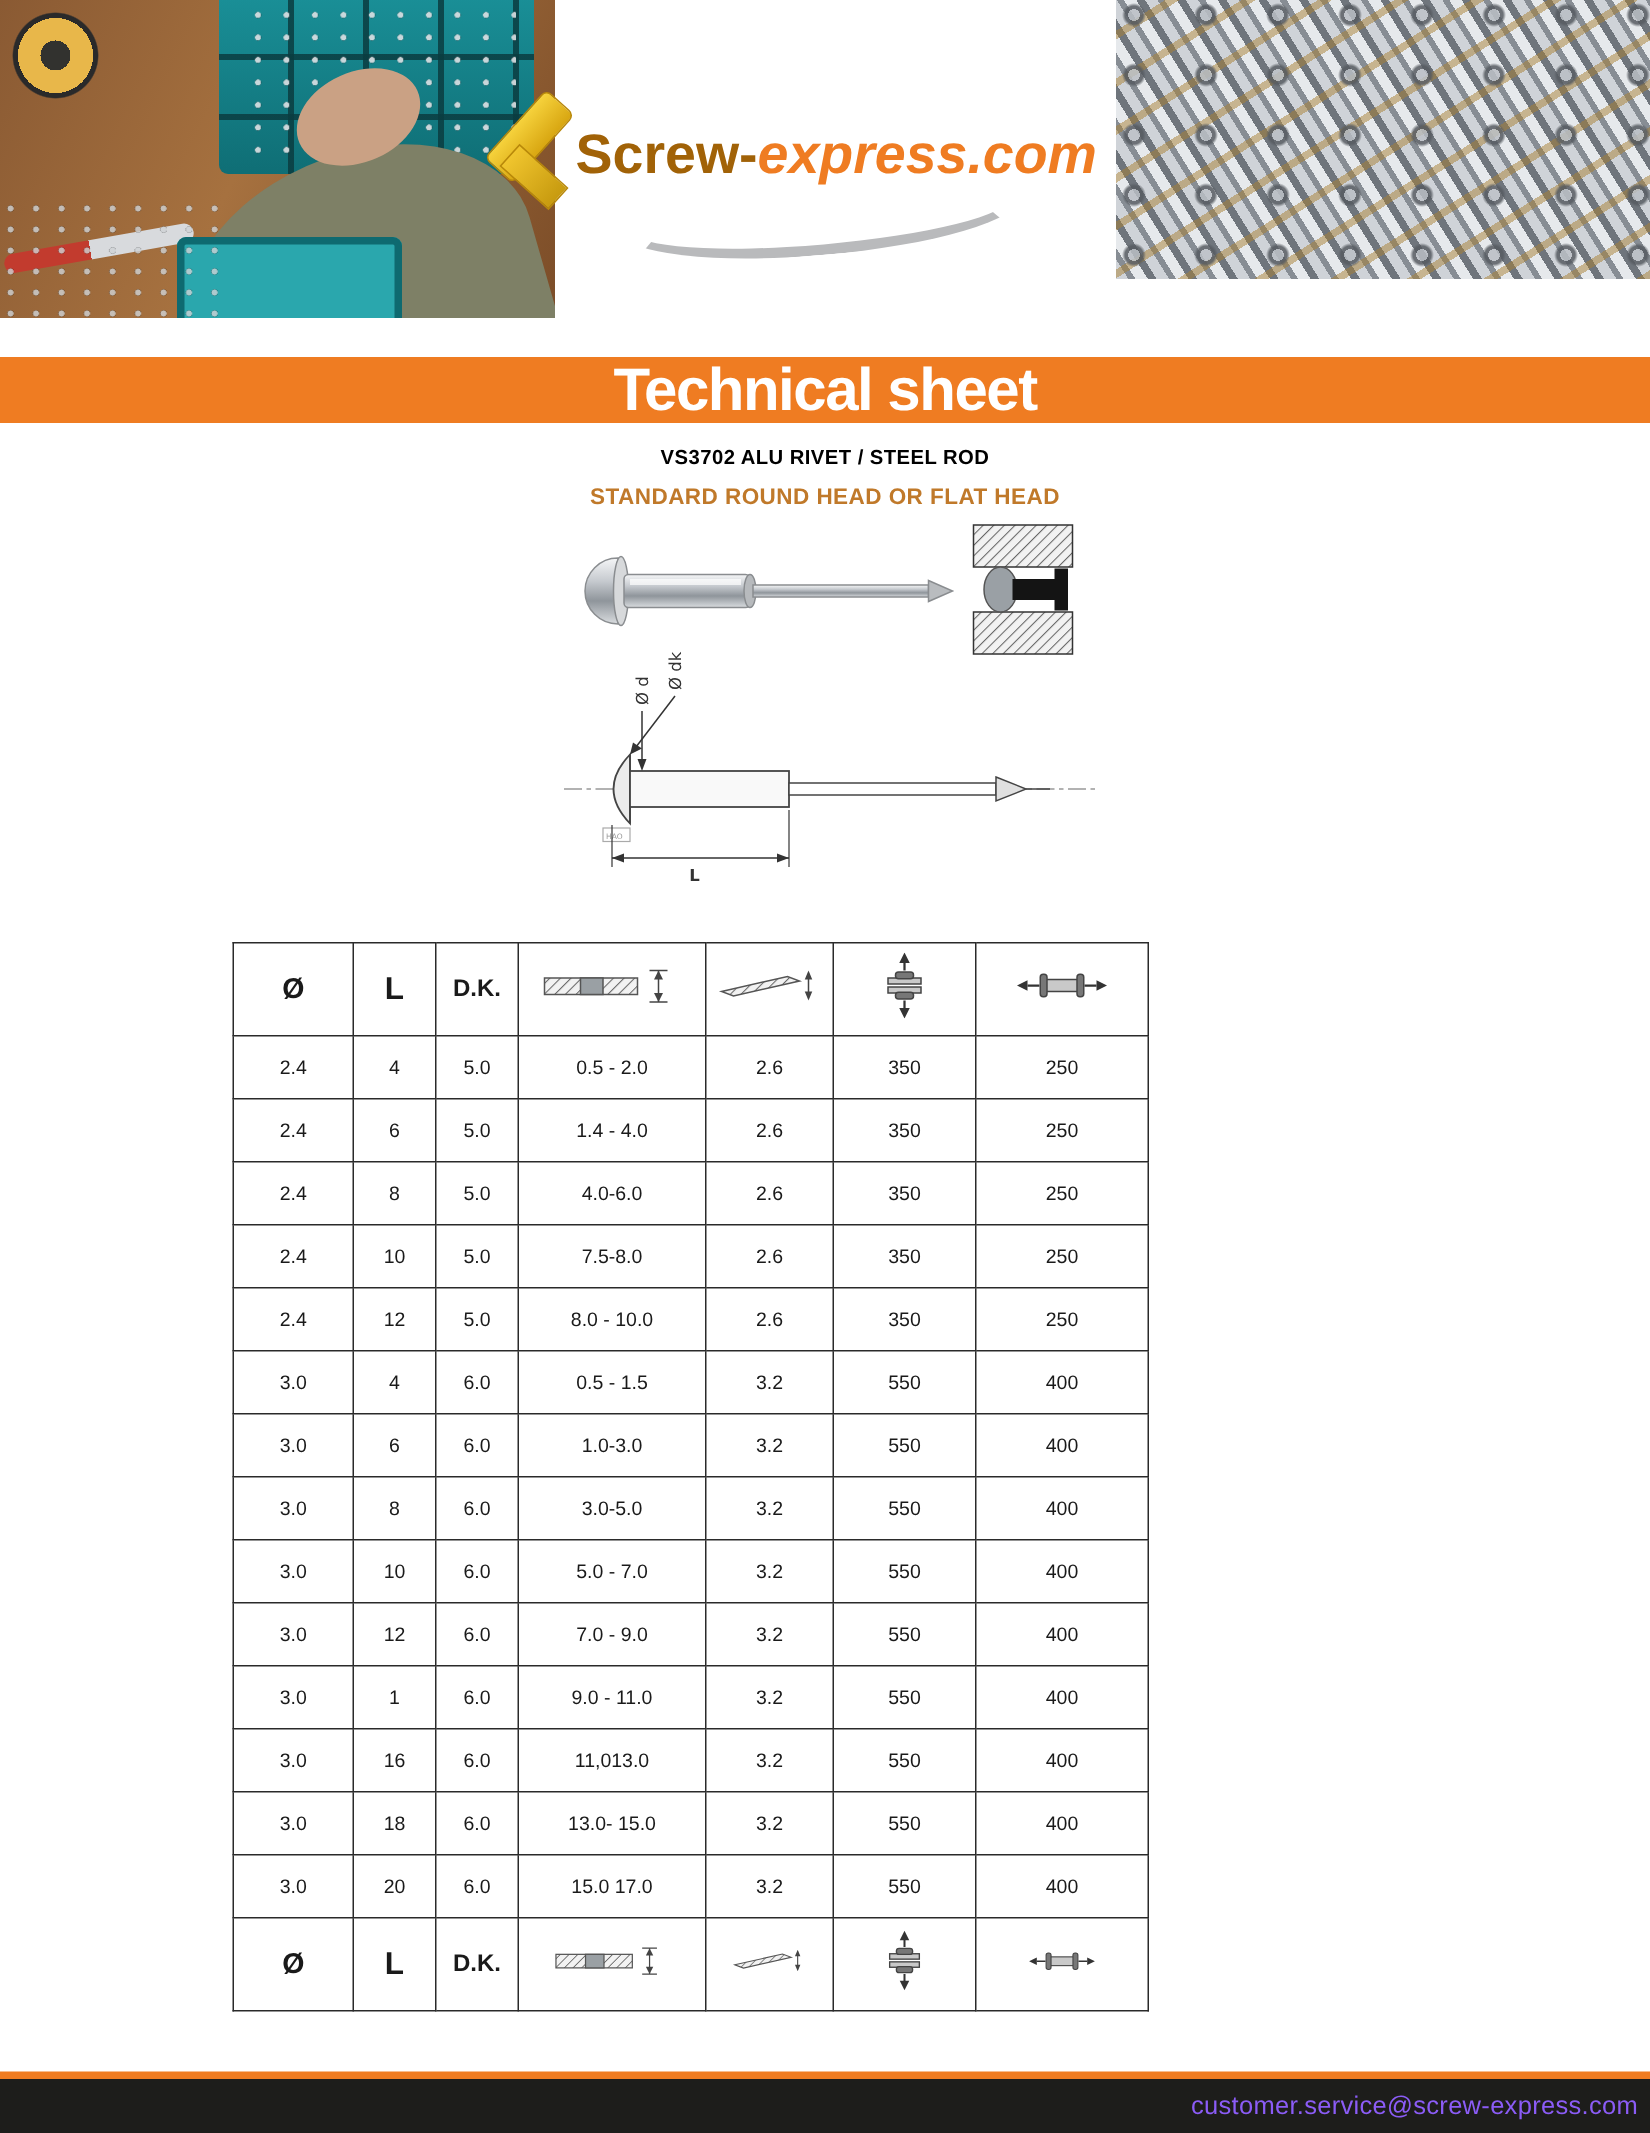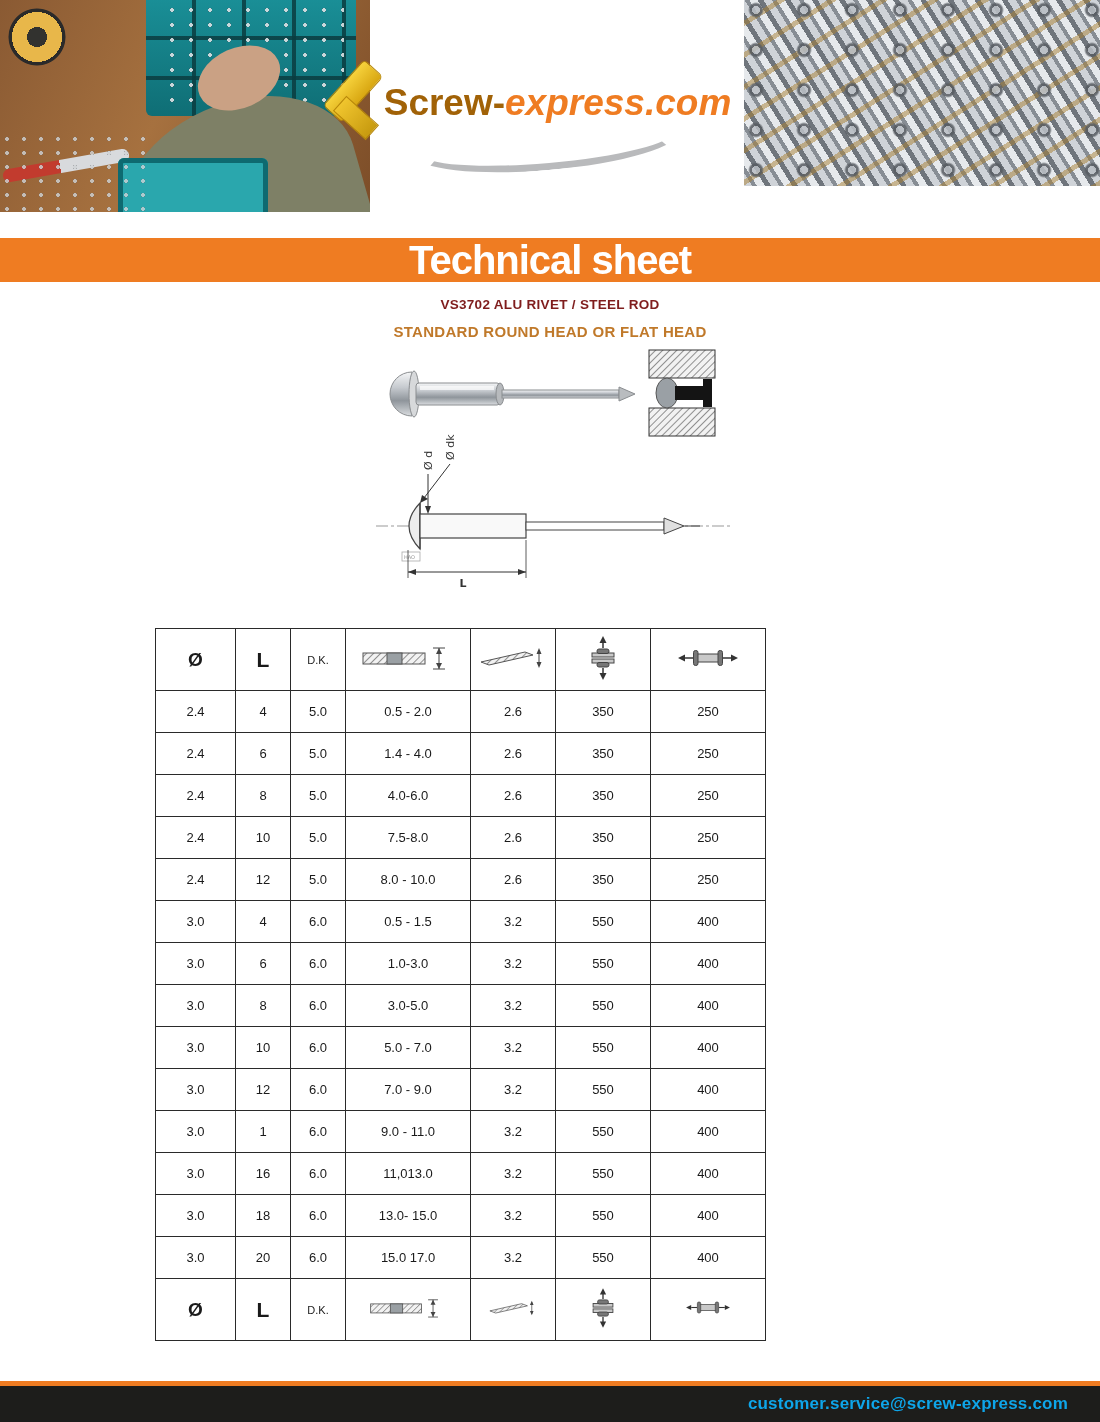--- a/index.html
+++ b/index.html
@@ -52,53 +52,53 @@
     background-image:radial-gradient(circle 8px at 12px 10px,#b9bec4 0 4px,#565b61 4px 6px,transparent 8px);
     background-size:48px 40px;}
 
   
   .banner{position:absolute;left:0;top:218px;width:1100px;height:44px;background:#ef7c22;
     display:flex;align-items:center;justify-content:center;margin-top:20px;}
   .banner span{color:#fff;font-size:40px;font-weight:bold;letter-spacing:-1px;}
 
   
   .t1{position:absolute;top:297px;left:0;width:1100px;text-align:center;
-    color:#7f1d1d;font-size:13.5px;font-weight:bold;letter-spacing:.3px;}
+    color:#000000;font-size:13.5px;font-weight:bold;letter-spacing:.3px;}
   .t2{position:absolute;top:323px;left:0;width:1100px;text-align:center;
     color:#c0792a;font-size:15px;font-weight:bold;letter-spacing:.3px;}
 
   
   .fig-photo{position:absolute;left:362px;top:352px;}
   .fig-section{position:absolute;left:645px;top:346px;}
   .fig-dim{position:absolute;left:358px;top:434px;}
   .dim-text{font-family:"DejaVu Sans",sans-serif;font-size:11px;fill:#333;}
   .stamp-text{font-family:"DejaVu Sans",sans-serif;font-size:5px;fill:#999;}
 
   
   table.spec{position:absolute;left:155px;top:628px;border-collapse:collapse;table-layout:fixed;}
   table.spec th, table.spec td{border:1px solid #2a2a2a;text-align:center;vertical-align:middle;
     padding:0 3px;box-sizing:border-box;overflow:hidden;}
   table.spec td{height:42px;font-size:13px;}
   table.spec th{height:62px;}
   th.h-d{font-size:19px;font-weight:bold;}
   th.h-l{font-size:21px;font-weight:bold;}
-  th.h-dk{font-size:11px;font-weight:normal;}
+  th.h-dk{font-size:16px;font-weight:bold;}
   td.c1{font-size:19px;}
   td.c1.al, td.c1.ar{font-size:13px;}
   td.c3{font-size:14.5px;}
   td.c4{font-size:12.5px;}
   td.c5, td.c6{font-size:19px;}
   td.ar{text-align:right;padding-right:1px;}
   td.al{text-align:left;padding-left:2px;}
 
   
   .footer-stripe{position:absolute;left:0;bottom:36px;width:1100px;height:5px;background:#ef7c22;}
   .footer-bar{position:absolute;left:0;bottom:0;width:1100px;height:36px;background:#1d1d1b;
     text-align:right;}
-  .footer-bar span{color:#0ea5e9;font-weight:bold;font-size:17px;line-height:36px;padding-right:32px;
+  .footer-bar span{color:#8b5cf6;font-weight:normal;font-size:17px;line-height:36px;padding-right:8px;
     letter-spacing:.2px;}
 </style>
 </head>
 <body>
 
 <svg width="0" height="0" style="position:absolute">
   <defs>
     <pattern id="hp" width="5" height="5" patternUnits="userSpaceOnUse" patternTransform="rotate(45)">
       <rect width="5" height="5" fill="#f2f2f2"></rect>
       <line x1="0" y1="0" x2="0" y2="5" stroke="#666" stroke-width="1.4"></line>

